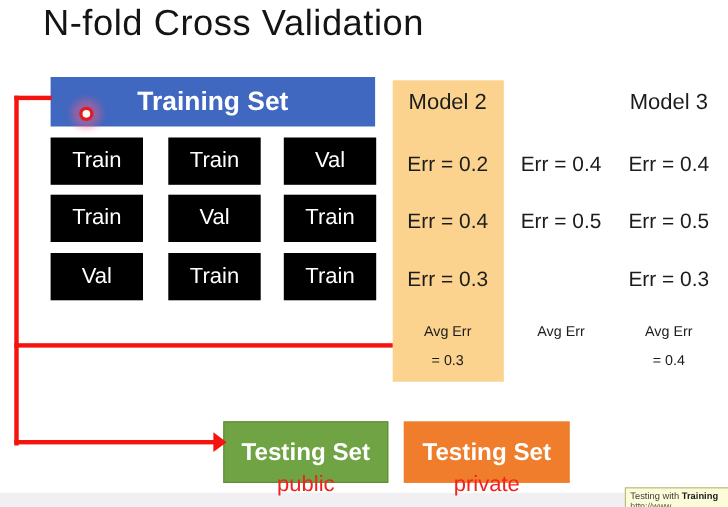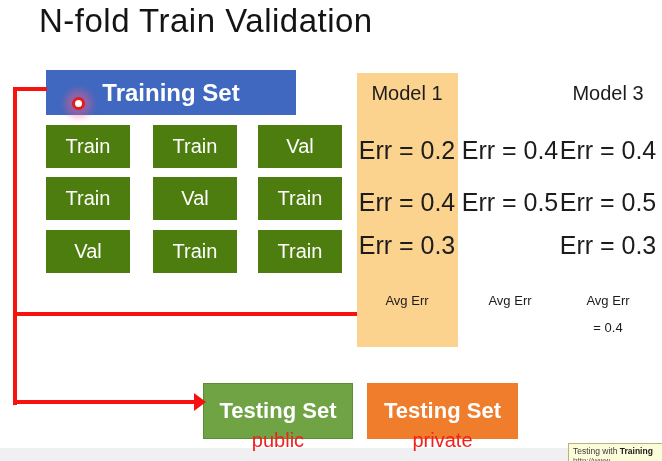--- a/index.html
+++ b/index.html
@@ -18,52 +18,52 @@
   .h-top   { left:13px; top:87px; width:34px; height:4px; }
   .h-mid   { left:13px; top:312px; width:344px; height:4px; }
   .h-bot   { left:13px; top:400px; width:184px; height:4px; }
   .arrowhead {
     position:absolute; left:194px; top:393px; width:0; height:0; z-index:3;
     border-top:9px solid transparent; border-bottom:9px solid transparent;
     border-left:12px solid #f6120e;
   }
   
   .training-box {
-    position:absolute; left:46px; top:70px; width:250px; height:45px;
+    position:absolute; left:46px; top:70px; width:295px; height:45px;
     background:#4068c0; color:#fff; display:flex; align-items:center;
     justify-content:center; font-size:24px; font-weight:600;
   }
   
   .laser {
     position:absolute; left:72px; top:97px; width:7px; height:7px;
     border:3px solid #e11c1c; border-radius:50%; background:#ffffff;
     box-shadow:0 0 7px 7px rgba(238,95,135,.48); z-index:4;
   }
   
   .cell {
-    position:absolute; width:84px; height:43px; background:#4d7c0f;
+    position:absolute; width:84px; height:43px; background:#000000;
     color:#fff; display:flex; align-items:center; justify-content:center;
     font-size:20px;
   }
   .c0 { left:46px; }  .c1 { left:153px; } .c2 { left:258px; }
   .r0 { top:125px; }  .r1 { top:177px; }  .r2 { top:230px; }
   
   .highlight-col {
     position:absolute; left:357px; top:73px; width:101px; height:274px;
     background:#fbd28e; z-index:1;
   }
   .mcell {
     position:absolute; width:120px; height:28px; line-height:28px;
     text-align:center; color:#1c1c1c; z-index:2; white-space:nowrap;
   }
   .mhead { font-size:20px; top:79px; }
-  .merr  { font-size:25px; }
+  .merr  { font-size:19px; }
   .mavg  { font-size:13px; top:287px; height:56px; line-height:27px; }
   .mc0 { left:347px; } .mc1 { left:450px; } .mc2 { left:548px; }
-  .e0 { top:136px; } .e1 { top:188px; } .e2 { top:231px; }
+  .e0 { top:136px; } .e1 { top:188px; } .e2 { top:241px; }
   
   .test-box {
     position:absolute; top:383px; height:56px; color:#fff;
     display:flex; align-items:center; justify-content:center;
     font-size:22px; font-weight:600; z-index:2;
   }
   .test-green  { left:203px; width:150px; background:#6fa344; border:1px solid #5d8c36; box-sizing:border-box; }
   .test-orange { left:367px; width:151px; background:#ef7d2c; }
   .sub-label {
     position:absolute; top:429px; text-align:center; color:#f32020;
@@ -84,21 +84,21 @@
     line-height:10px; white-space:nowrap; overflow:hidden;
   }
   .watermark b { color:#1a1a1a; }
   .watermark .wm-line2 { font-size:8px; color:#555; }
 </style>
 </head>
 <body>
 
 <div class="stage">
 
-  <h1 class="title">N-fold Train Validation</h1>
+  <h1 class="title">N-fold Cross Validation</h1>
 
   <div class="redline v-rail"></div>
   <div class="redline h-top"></div>
   <div class="redline h-mid"></div>
   <div class="redline h-bot"></div>
   <div class="arrowhead"></div>
 
   <div class="training-box">
     <span>Training Set</span>
   </div>
@@ -109,34 +109,35 @@
   <div class="cell c2 r0">Val</div>
   <div class="cell c0 r1">Train</div>
   <div class="cell c1 r1">Val</div>
   <div class="cell c2 r1">Train</div>
   <div class="cell c0 r2">Val</div>
   <div class="cell c1 r2">Train</div>
   <div class="cell c2 r2">Train</div>
 
   <div class="highlight-col"></div>
 
-  <div class="mcell mhead mc0">Model 1</div>
+  <div class="mcell mhead mc0">Model 2</div>
   <div class="mcell mhead mc2">Model 3</div>
 
   <div class="mcell merr mc0 e0">Err = 0.2</div>
   <div class="mcell merr mc1 e0">Err = 0.4</div>
   <div class="mcell merr mc2 e0">Err = 0.4</div>
   <div class="mcell merr mc0 e1">Err = 0.4</div>
   <div class="mcell merr mc1 e1">Err = 0.5</div>
   <div class="mcell merr mc2 e1">Err = 0.5</div>
   <div class="mcell merr mc0 e2">Err = 0.3</div>
   <div class="mcell merr mc2 e2">Err = 0.3</div>
 
   <div class="mcell mavg mc0">
     <div>Avg Err</div>
+    <div>= 0.3</div>
   </div>
   <div class="mcell mavg mc1">
     <div>Avg Err</div>
   </div>
   <div class="mcell mavg mc2">
     <div>Avg Err</div>
     <div>= 0.4</div>
   </div>
 
   <div class="bottom-strip"></div>

